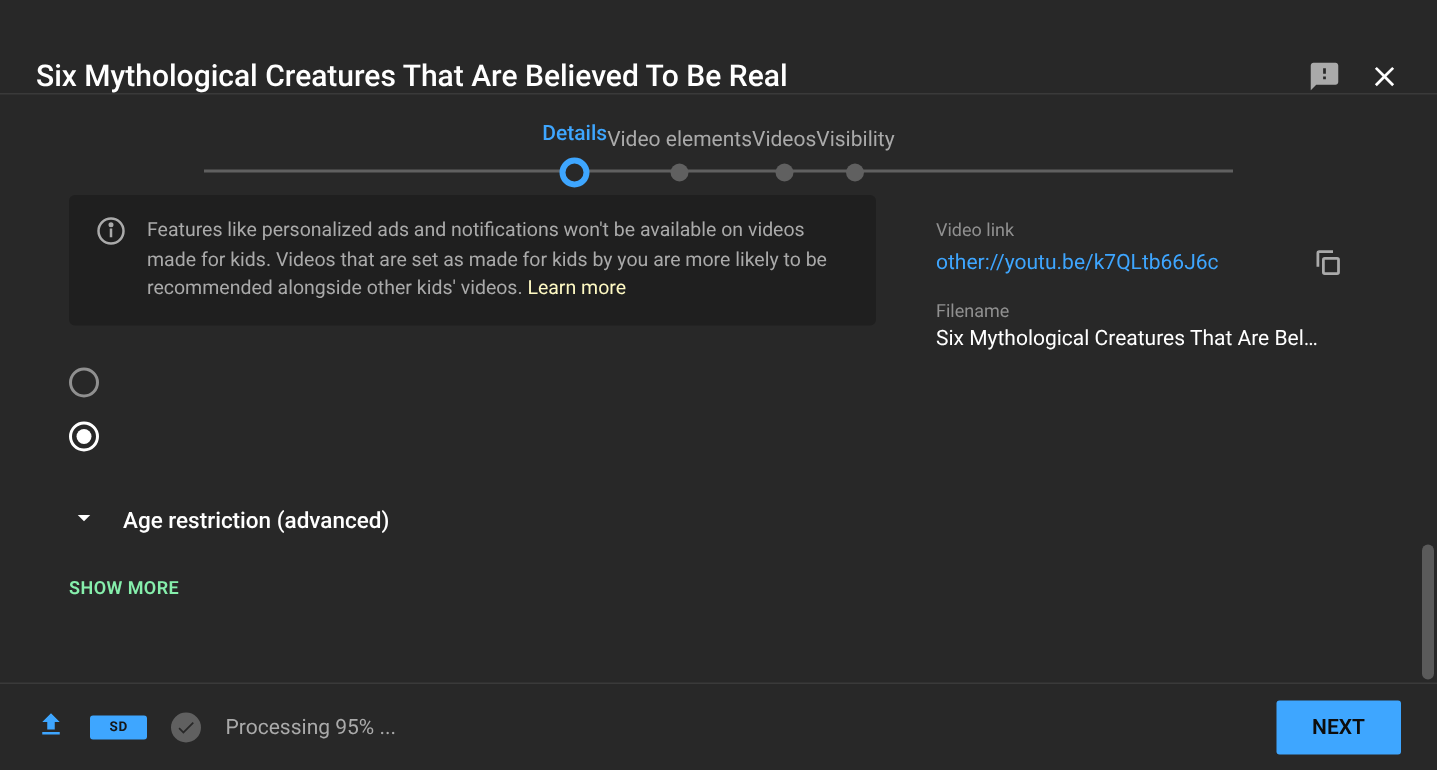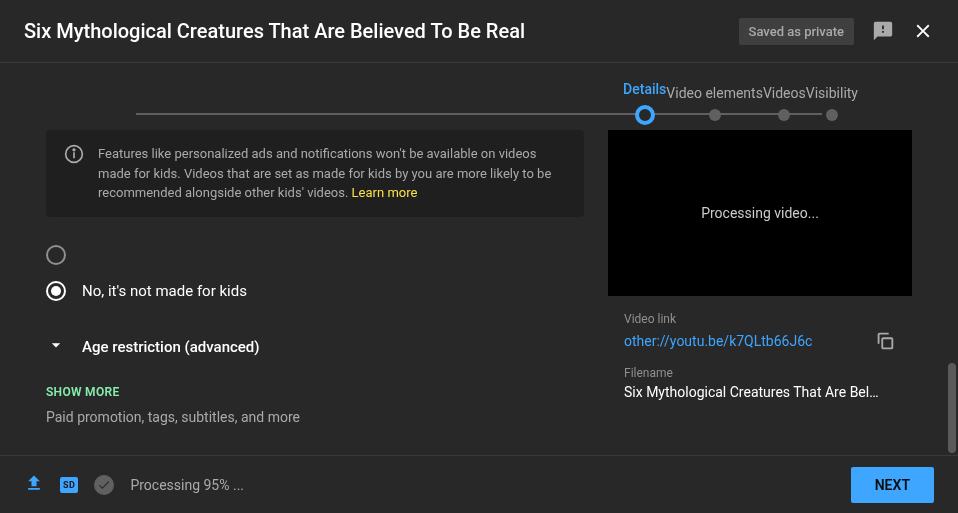--- a/index.html
+++ b/index.html
@@ -1,68 +1,67 @@
 <!DOCTYPE html>
 <html><head>
 <meta charset="utf-8">
 <style>
 *{margin:0;padding:0;box-sizing:border-box;font-family:Roboto,Arial,sans-serif}
 body{background:#282828;color:#fff;width:958px;height:513px;overflow:hidden;position:relative}
-.header{height:62px;display:flex;align-items:center;padding:0 24px;justify-content:space-between}
+.header{height:62px;display:flex;align-items:flex-end;padding:0 24px;justify-content:space-between}
 .header-left{font-size:20px;font-weight:500;color:#fff}
 .header-right{display:flex;align-items:center;gap:18px}
 .saved-badge{background:#3f3f3f;color:#aaa;font-size:13px;padding:6px 10px;border-radius:2px;font-weight:500}
 .icon-btn{cursor:pointer;color:#aaa;display:flex;align-items:center}
 .stepper{height:68px;position:relative;padding:0 100px;border-top:1px solid #3a3a3a}
 .step-line{position:absolute;top:50px;left:136px;right:136px;height:2px;background:#606060}
-.steps{display:flex;justify-content:flex-end;position:relative;height:100%}
+.steps{display:flex;justify-content:center;position:relative;height:100%}
 .step{display:flex;flex-direction:column;align-items:center;justify-content:center;z-index:1;cursor:pointer}
 .step-label{font-size:14px;color:#aaa;margin-bottom:8px;margin-top:12px}
 .step-label.active{color:#3ea6ff;font-weight:500}
 .step-dot{width:12px;height:12px;border-radius:50%;background:#606060}
 .step-dot.active{width:20px;height:20px;border:4px solid #3ea6ff;background:#282828}
 .content{position:absolute;top:130px;left:0;right:0;bottom:58px;display:flex;padding:0 46px 0 46px;overflow:hidden}
 .left-col{flex:1;padding-right:24px}
 .info-box{background:#1f1f1f;padding:14px 18px;border-radius:4px;display:flex;gap:14px;align-items:flex-start;margin-bottom:20px}
 .info-text{font-size:13px;color:#aaa;line-height:1.5}
-.info-link{color:#fde047;cursor:pointer}
+.info-link{color:#fef9c3;cursor:pointer}
 .radio-group{margin-bottom:16px}
 .radio-item{display:flex;align-items:center;gap:16px;padding:8px 0;cursor:pointer}
 .radio{width:20px;height:20px;border:2px solid #909090;border-radius:50%;display:flex;align-items:center;justify-content:center}
 .radio.selected{border-color:#fff}
 .radio.selected::after{content:'';width:10px;height:10px;background:#fff;border-radius:50%}
 .radio-label{font-size:15px;color:#fff}
 .expand-row{display:flex;align-items:center;gap:16px;padding:10px 0;cursor:pointer}
 .expand-label{font-size:15px;font-weight:500}
 .show-more{color:#86efac;font-size:12px;font-weight:600;letter-spacing:0.3px;margin-top:16px;cursor:pointer}
 .show-more-desc{color:#aaa;font-size:14px;margin-top:10px}
 .right-col{width:304px}
 .video-preview{width:100%;height:166px;background:#000;display:flex;align-items:center;justify-content:center;font-size:14px;color:#ccc}
 .meta-section{padding:16px 16px 10px}
 .meta-label{font-size:12px;color:#909090;margin-bottom:4px}
 .meta-row{display:flex;align-items:center;justify-content:space-between}
 .video-link{color:#3ea6ff;font-size:14px;cursor:pointer}
 .filename-text{font-size:14px;color:#fff;font-weight:400;white-space:nowrap;overflow:hidden;text-overflow:ellipsis}
 .footer{position:absolute;bottom:0;left:0;right:0;height:58px;border-top:1px solid #3a3a3a;display:flex;align-items:center;padding:0 24px;justify-content:space-between}
 .footer-left{display:flex;align-items:center;gap:16px}
 .upload-icon{color:#3ea6ff}
-.hd-badge{background:#3ea6ff;color:#161616;font-size:9px;font-weight:700;padding:3px 3px;border-radius:2px;letter-spacing:0.5px}
+.hd-badge{background:#3ea6ff;color:#161616;font-size:9px;font-weight:700;padding:3px 13px;border-radius:2px;letter-spacing:0.5px}
 .check-circle{width:20px;height:20px;border-radius:50%;background:#606060;display:flex;align-items:center;justify-content:center}
 .proc-text{color:#aaa;font-size:14px}
 .next-btn{background:#3ea6ff;color:#0d0d0d;font-size:14px;font-weight:600;padding:10px 24px;border:none;border-radius:2px;cursor:pointer}
 .scrollbar-track{position:absolute;right:2px;top:138px;width:8px;height:330px}
 .scrollbar-thumb{position:absolute;top:225px;width:8px;height:90px;background:#5a5a5a;border-radius:4px}
 </style>
 </head>
 <body>
 
 <div class="header">
   <div class="header-left">Six Mythological Creatures That Are Believed To Be Real</div>
   <div class="header-right">
-    <div class="saved-badge">Saved as private</div>
     <div class="icon-btn">
       <svg width="22" height="22" viewBox="0 0 24 24" fill="#aaa">
           <path d="M20 2H4c-1.1 0-2 .9-2 2v18l4-4h14c1.1 0 2-.9 2-2V4c0-1.1-.9-2-2-2zm-7 12h-2v-2h2v2zm0-4h-2V6h2v4z"></path>
         </svg>
     </div>
     <div class="icon-btn">
       <svg width="22" height="22" viewBox="0 0 24 24" fill="#fff">
           <path d="M19 6.41L17.59 5 12 10.59 6.41 5 5 6.41 10.59 12 5 17.59 6.41 19 12 13.41 17.59 19 19 17.59 13.41 12z"></path>
         </svg>
     </div>
@@ -105,41 +104,36 @@
         <span>Features like personalized ads and notifications won't be available on videos made for kids. Videos that are set as made for kids by you are more likely to be recommended alongside other kids' videos. </span><span class="info-link">Learn more</span>
       </div>
     </div>
 
     <div class="radio-group">
       <div class="radio-item">
         <div class="radio"></div>
       </div>
       <div class="radio-item">
         <div class="radio selected"></div>
-        <div class="radio-label">No, it's not made for kids</div>
       </div>
     </div>
 
     <div class="expand-row">
       <div>
         <svg width="20" height="20" viewBox="0 0 24 24" fill="#fff">
             <path d="M7 10l5 5 5-5z"></path>
           </svg>
       </div>
       <div class="expand-label">Age restriction (advanced)</div>
     </div>
 
     <div class="show-more">SHOW MORE</div>
-    <div class="show-more-desc">Paid promotion, tags, subtitles, and more</div>
   </div>
 
   <div class="right-col">
-    <div class="video-preview">
-      <span>Processing video...</span>
-    </div>
     <div class="meta-section">
       <div class="meta-label">Video link</div>
       <div class="meta-row">
         <div class="video-link">other://youtu.be/k7QLtb66J6c</div>
         <div class="icon-btn">
           <svg width="22" height="22" viewBox="0 0 24 24" fill="none" stroke="#aaa" stroke-width="2">
               <rect x="9" y="9" width="11" height="11" rx="1"></rect>
               <path d="M5 15V5a1 1 0 011-1h10"></path>
             </svg>
         </div>

